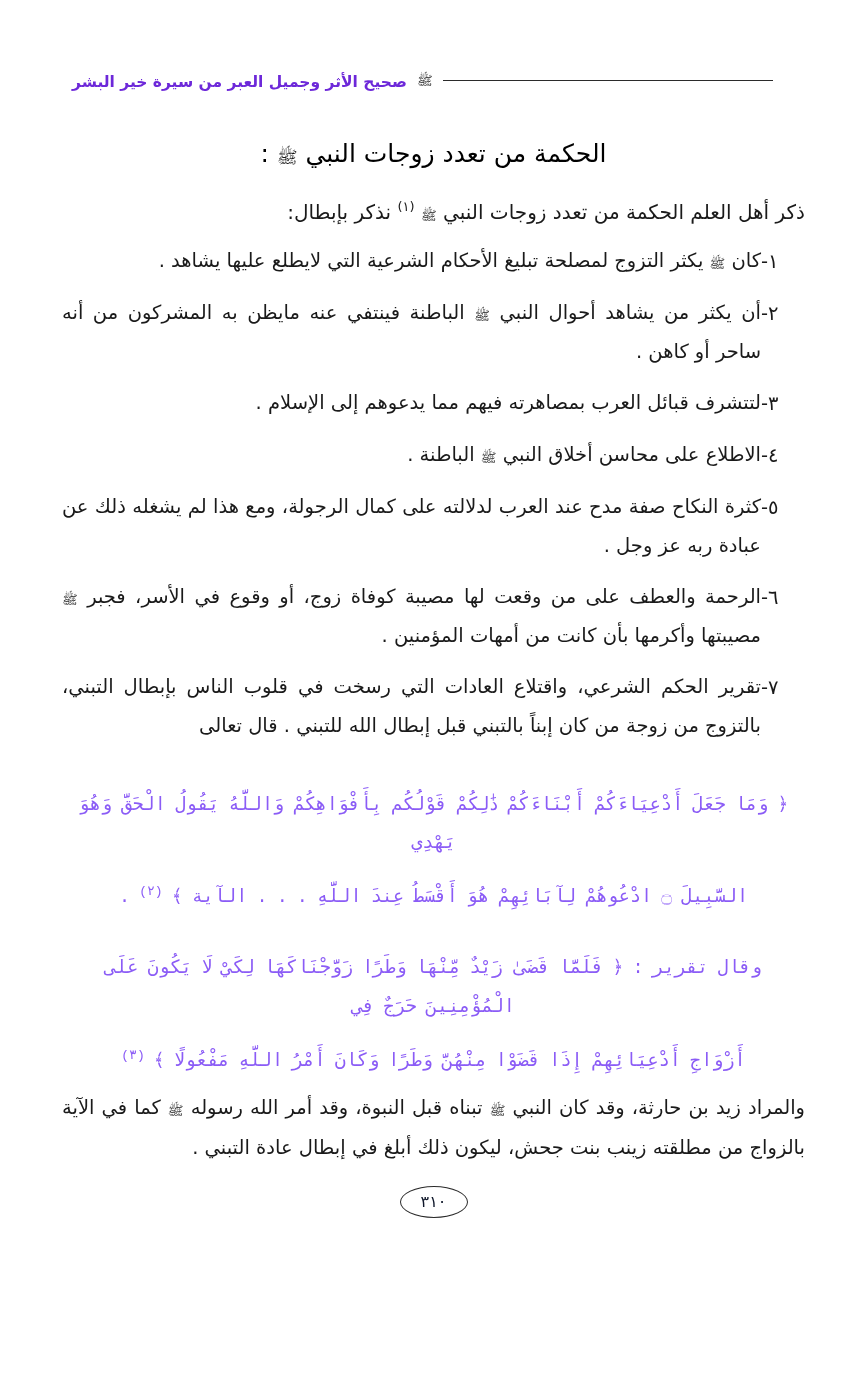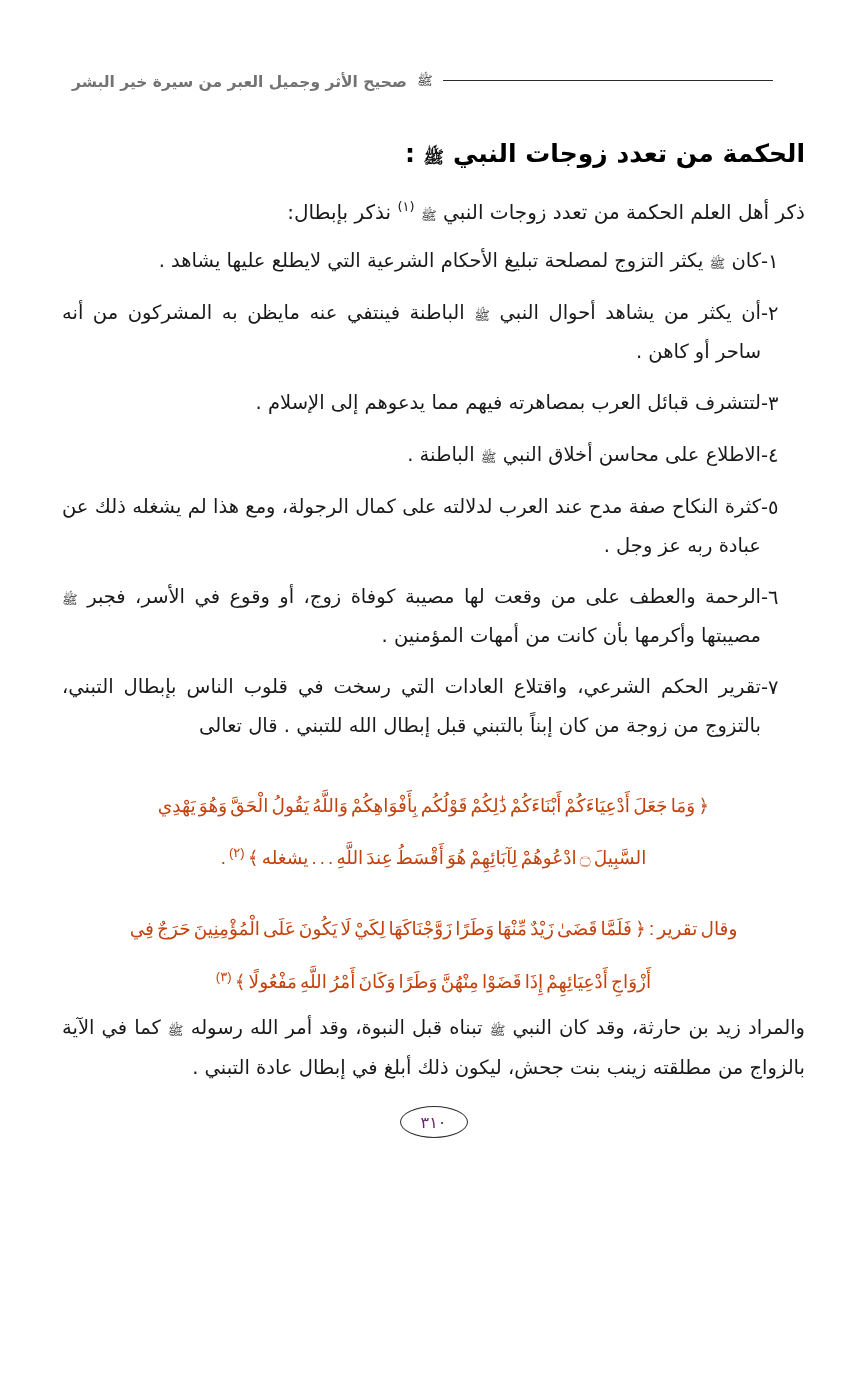--- a/index.html
+++ b/index.html
@@ -32,43 +32,43 @@
     align-items: center;
     justify-content: flex-start;
     gap: 10px;
     margin: 16px 0 0 0;
     padding-left: 10px;
   }
   .running-header .rh-text {
     font-size: 15.5px;
     font-weight: bold;
     letter-spacing: 0px;
-    color: #737373;
+    color: #6d28d9;
     white-space: nowrap;
   }
   .running-header .rh-rule {
     flex: 1 1 auto;
     height: 0;
     border-top: 1.4px solid #2b2b2b;
     margin-bottom: 3px;
     max-width: 330px;
   }
   .sallam {
     font-size: 13px;
     color: #111;
     display: inline-block;
     transform: translateY(1px);
   }
 
   
   .section-title {
     margin: 44px 0 0 0;
-    text-align: right;
+    text-align: center;
     font-size: 25px;
-    font-weight: bold;
+    font-weight: normal;
     color: #000;
     line-height: 1.5;
   }
   .section-title .sallam { font-size: 17px; }
 
   
   .intro {
     margin: 20px 0 0 0;
     font-size: 20px;
     line-height: 1.9;
@@ -104,28 +104,28 @@
   .para {
     font-size: 19.5px;
     line-height: 2.05;
     text-align: justify;
     text-align-last: right;
     margin: 6px 0 0 0;
   }
 
   
   .quran {
-    font-family: Liberation Sans, sans-serif;
+    font-family: Liberation Mono, monospace;
     font-size: 18.5px;
     line-height: 2.1;
     text-align: center;
     margin: 14px 0 2px 0;
     letter-spacing: -0.5px;
     word-spacing: -2px;
-    color: #c2410c;
+    color: #8b5cf6;
   }
   .quran-block {
     margin: 16px 0 0 0;
   }
   .fn-ref {
     font-size: 13px;
     vertical-align: super;
   }
 
   .para.mixed {
@@ -159,21 +159,21 @@
   }
   .page-number {
     border: 1.4px solid #2b2b2b;
     border-radius: 50%;
     width: 66px;
     height: 30px;
     display: flex;
     align-items: center;
     justify-content: center;
     font-size: 16px;
-    color: #701a75;
+    color: #0f172a;
   }
 </style>
 </head>
 <body>
 
 <div class="page">
 
   <div class="running-header">
     <span class="rh-text">صحيح الأثر وجميل العبر من سيرة خير البشر</span>
     <span class="sallam">ﷺ</span>
@@ -250,21 +250,21 @@
       <span class="ptext">
         <span>تقرير الحكم الشرعي، واقتلاع العادات التي رسخت في قلوب الناس بإبطال التبني، بالتزوج من زوجة من كان إبناً بالتبني قبل إبطال الله للتبني . قال تعالى</span>
       </span>
     </li>
 
   </ol>
 
   <div class="quran-block">
     <div class="quran">﴿ وَمَا جَعَلَ أَدْعِيَاءَكُمْ أَبْنَاءَكُمْ ذَٰلِكُمْ قَوْلُكُم بِأَفْوَاهِكُمْ وَاللَّهُ يَقُولُ الْحَقَّ وَهُوَ يَهْدِي</div>
     <div class="quran">
-      <span>السَّبِيلَ ۝ ادْعُوهُمْ لِآبَائِهِمْ هُوَ أَقْسَطُ عِندَ اللَّهِ . . . يشغله ﴾</span>
+      <span>السَّبِيلَ ۝ ادْعُوهُمْ لِآبَائِهِمْ هُوَ أَقْسَطُ عِندَ اللَّهِ . . . الآية ﴾</span>
       <span class="fn-ref">(٢)</span>
       <span>.</span>
     </div>
   </div>
 
   <div class="quran-block">
     <div class="quran">
       <span>وقال تقرير :</span>
       <span>﴿ فَلَمَّا قَضَىٰ زَيْدٌ مِّنْهَا وَطَرًا زَوَّجْنَاكَهَا لِكَيْ لَا يَكُونَ عَلَى الْمُؤْمِنِينَ حَرَجٌ فِي</span>
     </div>

